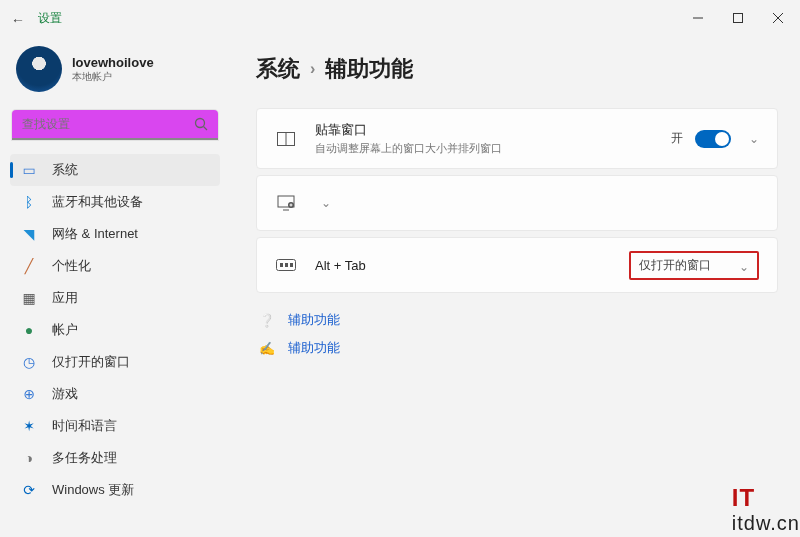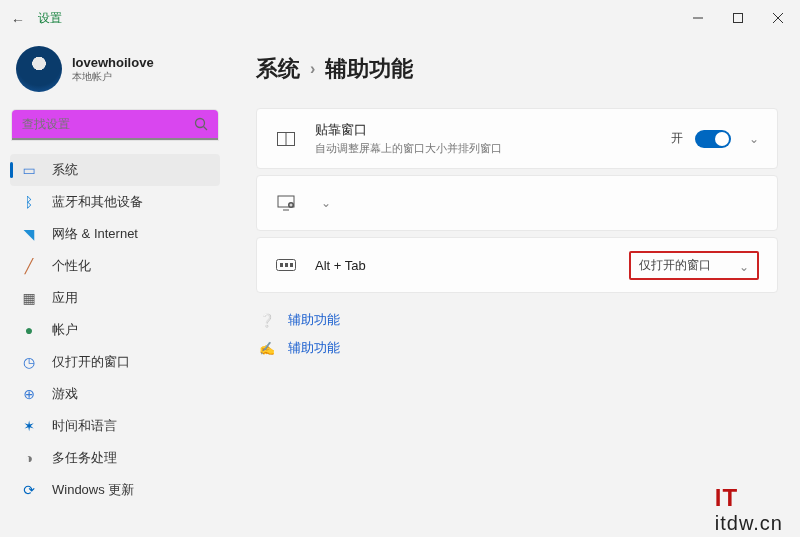--- a/index.html
+++ b/index.html
@@ -48,21 +48,21 @@
 .toggle.on::after { content: ""; position: absolute; right: 2px; top: 2px; width: 14px; height: 14px; background: #fff; border-radius: 50%; }
 .toggle.off { background: #fff; border: 1px solid #888; }
 .toggle.off::after { content: ""; position: absolute; left: 2px; top: 2px; width: 12px; height: 12px; background: #666; border-radius: 50%; }
 
 .highlight-box { border: 2px solid #c22; padding: 4px 8px; border-radius: 2px; display: flex; align-items: flex-end; gap: 22px; font-size: 12px; }
 
 .links { margin-top: 18px; }
 .links a { display: flex; align-items: center; color: #1a5fcf; font-size: 13px; text-decoration: none; margin-bottom: 10px; cursor: pointer; }
 .links a .licon { width: 22px; margin-right: 10px; display: flex; align-items: center; justify-content: center; color: #1a5fcf; }
 
-.watermark { position: absolute; right: 17px; bottom: 2px; font-family: Georgia, serif; font-size: 20px; color: #222; letter-spacing: 1px; }
+.watermark { position: absolute; right: 0; bottom: 2px; font-family: Georgia, serif; font-size: 20px; color: #222; letter-spacing: 1px; }
 .watermark .it { color: #b11; font-weight: bold; font-size: 24px; }
 </style>
 </head>
 <body>
 
 <div class="titlebar">
   <div class="back">←</div>
   <div class="title">设置</div>
   <div class="spacer"></div>
   <div class="winbtn">

